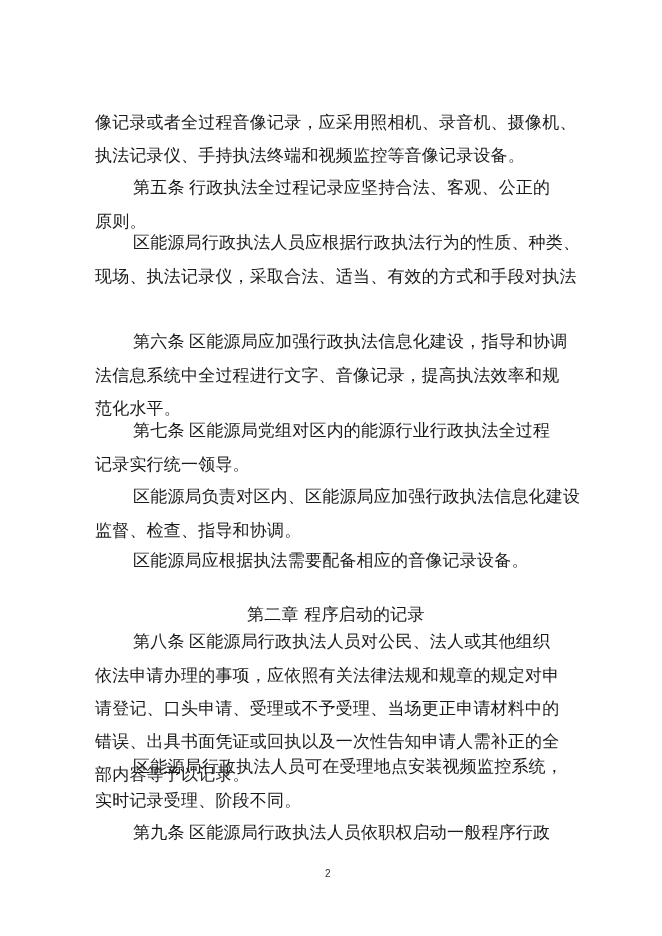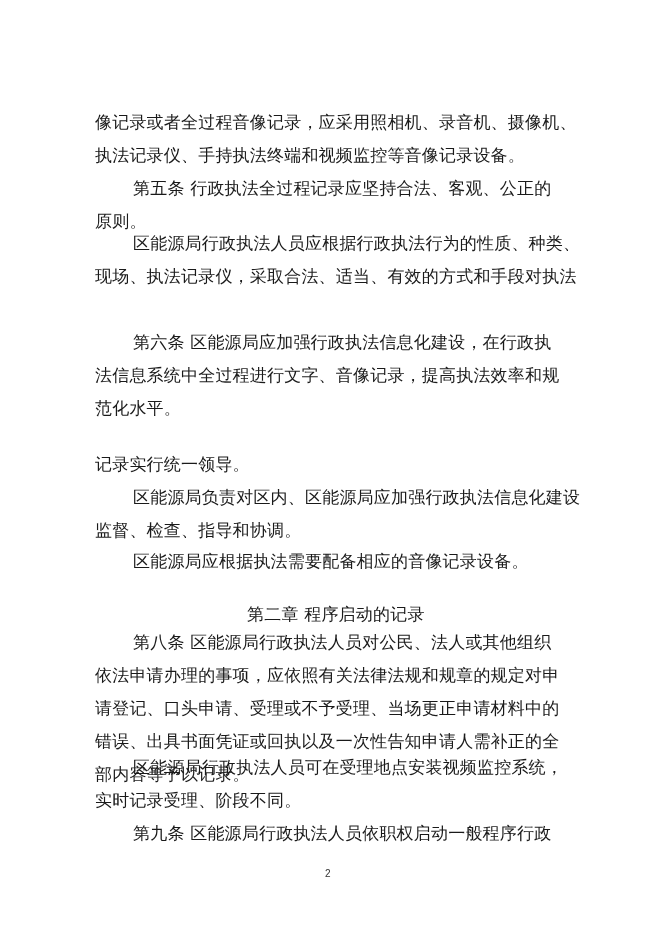--- a/index.html
+++ b/index.html
@@ -8,42 +8,43 @@
     .line {
       position: absolute;
       left: 95px;
       font-family: "DejaVu Sans", "Liberation Sans", sans-serif;
       font-size: 17px;
       color: #1a1a1a;
       white-space: nowrap;
       line-height: 24px;
       letter-spacing: 0.2px;
     }
-    .indent { left: 133px; }
+    .indent { left: 133px; font-family: Liberation Serif, serif; }
     .heading { left: 247px; }
     .page-num {
       position: absolute;
       left: 325px; top: 868px;
       font-family: "Liberation Sans", sans-serif;
       font-size: 10px; color: #333;
     }
   </style>
 </head>
 <body>
 
 <div class="page">
   <div class="line" style="top:110px">像记录或者全过程音像记录，应采用照相机、录音机、摄像机、</div>
   <div class="line" style="top:143px">执法记录仪、手持执法终端和视频监控等音像记录设备。</div>
   <div class="line indent" style="top:176px">第五条  行政执法全过程记录应坚持合法、客观、公正的</div>
   <div class="line" style="top:209px">原则。</div>
   <div class="line indent" style="top:231px">区能源局行政执法人员应根据行政执法行为的性质、种类、</div>
   <div class="line" style="top:264px">现场、执法记录仪，采取合法、适当、有效的方式和手段对执法</div>
-  <div class="line indent" style="top:330px">第六条   区能源局应加强行政执法信息化建设，在行政执</div>
+  <div class="line indent" style="top:330px">第六条   区能源局应加强行政执法信息化建设，指导和协调</div>
   <div class="line" style="top:363px">法信息系统中全过程进行文字、音像记录，提高执法效率和规</div>
   <div class="line" style="top:396px">范化水平。</div>
+  <div class="line indent" style="top:419px">第七条  区能源局党组对区内的能源行业行政执法全过程</div>
   <div class="line" style="top:452px">记录实行统一领导。</div>
   <div class="line indent" style="top:485px">区能源局负责对区内、区能源局应加强行政执法信息化建设</div>
   <div class="line" style="top:518px">监督、检查、指导和协调。</div>
   <div class="line indent" style="top:549px">区能源局应根据执法需要配备相应的音像记录设备。</div>
   <div class="line heading" style="top:602px">第二章      程序启动的记录</div>
   <div class="line indent" style="top:630px">第八条  区能源局行政执法人员对公民、法人或其他组织</div>
   <div class="line" style="top:663px">依法申请办理的事项，应依照有关法律法规和规章的规定对申</div>
   <div class="line" style="top:696px">请登记、口头申请、受理或不予受理、当场更正申请材料中的</div>
   <div class="line" style="top:729px">错误、出具书面凭证或回执以及一次性告知申请人需补正的全</div>
   <div class="line" style="top:762px">部内容等予以记录。</div>

